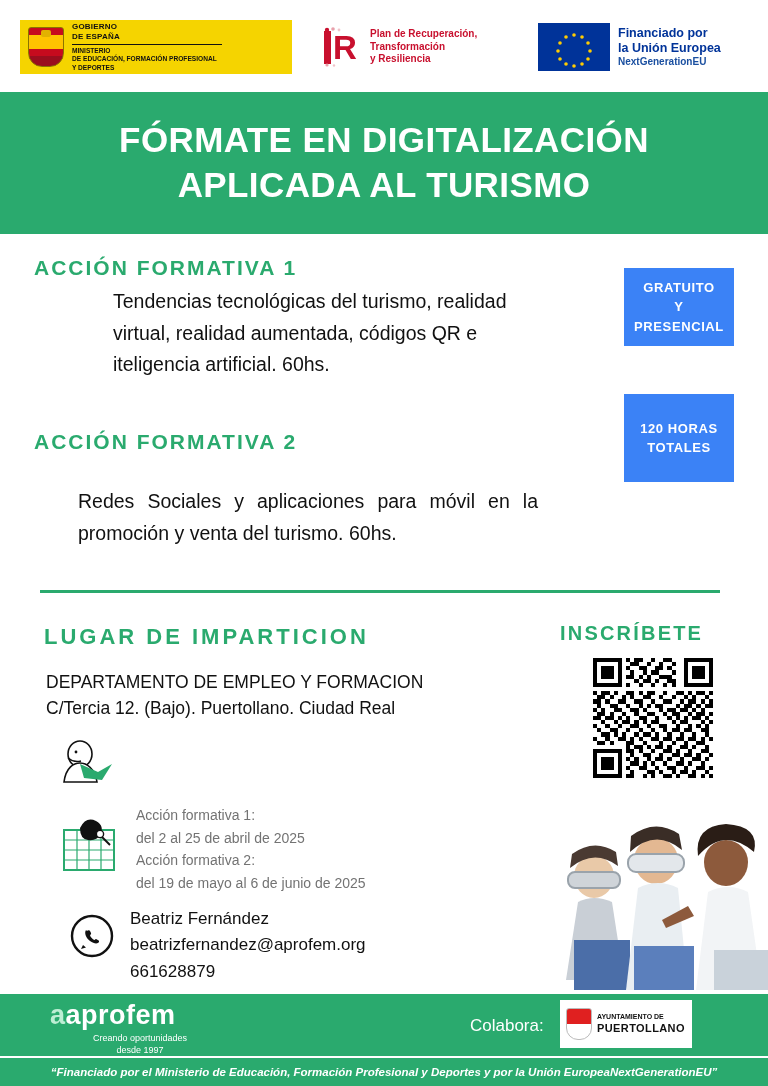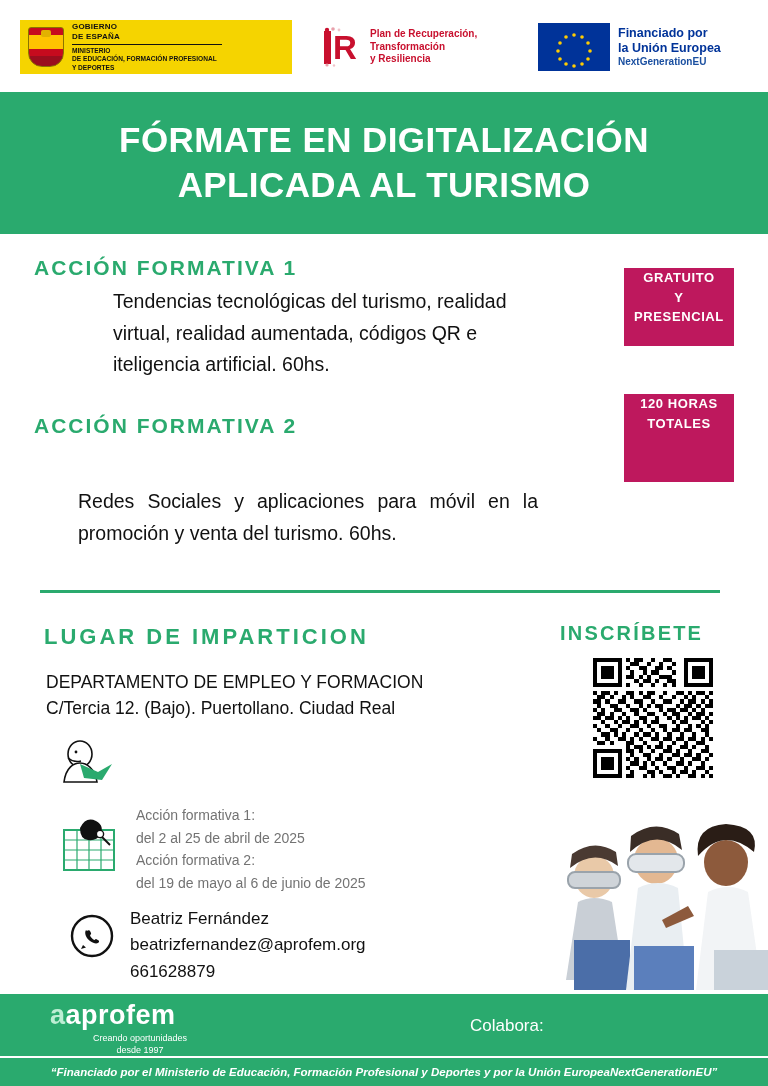--- a/index.html
+++ b/index.html
@@ -72,34 +72,34 @@
     line-height: 1.28;
   }
 
   
   .body-area { position: absolute; top: 234px; left: 0; width: 768px; height: 760px; }
 
   .sec-title {
     color: #2aaa6e; font-weight: bold; font-size: 21px; letter-spacing: 2px;
   }
   .accion1-title { position: absolute; left: 34px; top: 22px; }
-  .accion2-title { position: absolute; left: 34px; top: 180px; }
+  .accion2-title { position: absolute; left: 34px; top: 196px; }
 
   .accion1-text {
     position: absolute; left: 78px; top: 52px; width: 450px;
     font-size: 19.5px; color: #111; line-height: 1.62; margin-left: 35px;
   }
   .accion2-text {
     position: absolute; left: 78px; top: 252px; width: 460px;
     font-size: 19.5px; color: #111; line-height: 1.62; text-align: justify;
   }
 
   .badge {
-    position: absolute; background: #be185d; color: #ffffff; font-weight: bold;
-    display: flex; align-items: flex-start; justify-content: center; text-align: center;
+    position: absolute; background: #3b82f6; color: #ffffff; font-weight: bold;
+    display: flex; align-items: center; justify-content: center; text-align: center;
     line-height: 1.5;
   }
   .badge-gratis { left: 624px; top: 34px; width: 110px; height: 78px; font-size: 13px; letter-spacing: .6px; }
   .badge-horas { left: 624px; top: 160px; width: 110px; height: 88px; font-size: 13px; letter-spacing: .6px; }
 
   .divider {
     position: absolute; left: 40px; top: 356px; width: 680px; height: 3px; background: #2aaa6e;
   }
 
   .lugar-title {
@@ -575,17 +575,24 @@
   <div class="footer-green"></div>
 
   <div class="aprofem">
     <div class="name"><span class="o">a</span><span>aprofem</span></div>
     <div class="tag" style="white-space:pre-line">Creando oportunidades
 desde 1997</div>
   </div>
 
   <div class="colabora">Colabora:</div>
 
+  <div class="ayto">
+    <div class="ayto-shield"></div>
+    <div class="ayto-text">
+      <div>AYUNTAMIENTO DE</div>
+      <div class="big">PUERTOLLANO</div>
+    </div>
+  </div>
 
   <div class="footer-bar">
     <span>“Financiado por el Ministerio de Educación, Formación Profesional y Deportes y por la Unión EuropeaNextGenerationEU”</span>
   </div>
 </div>
 
 </body></html>

